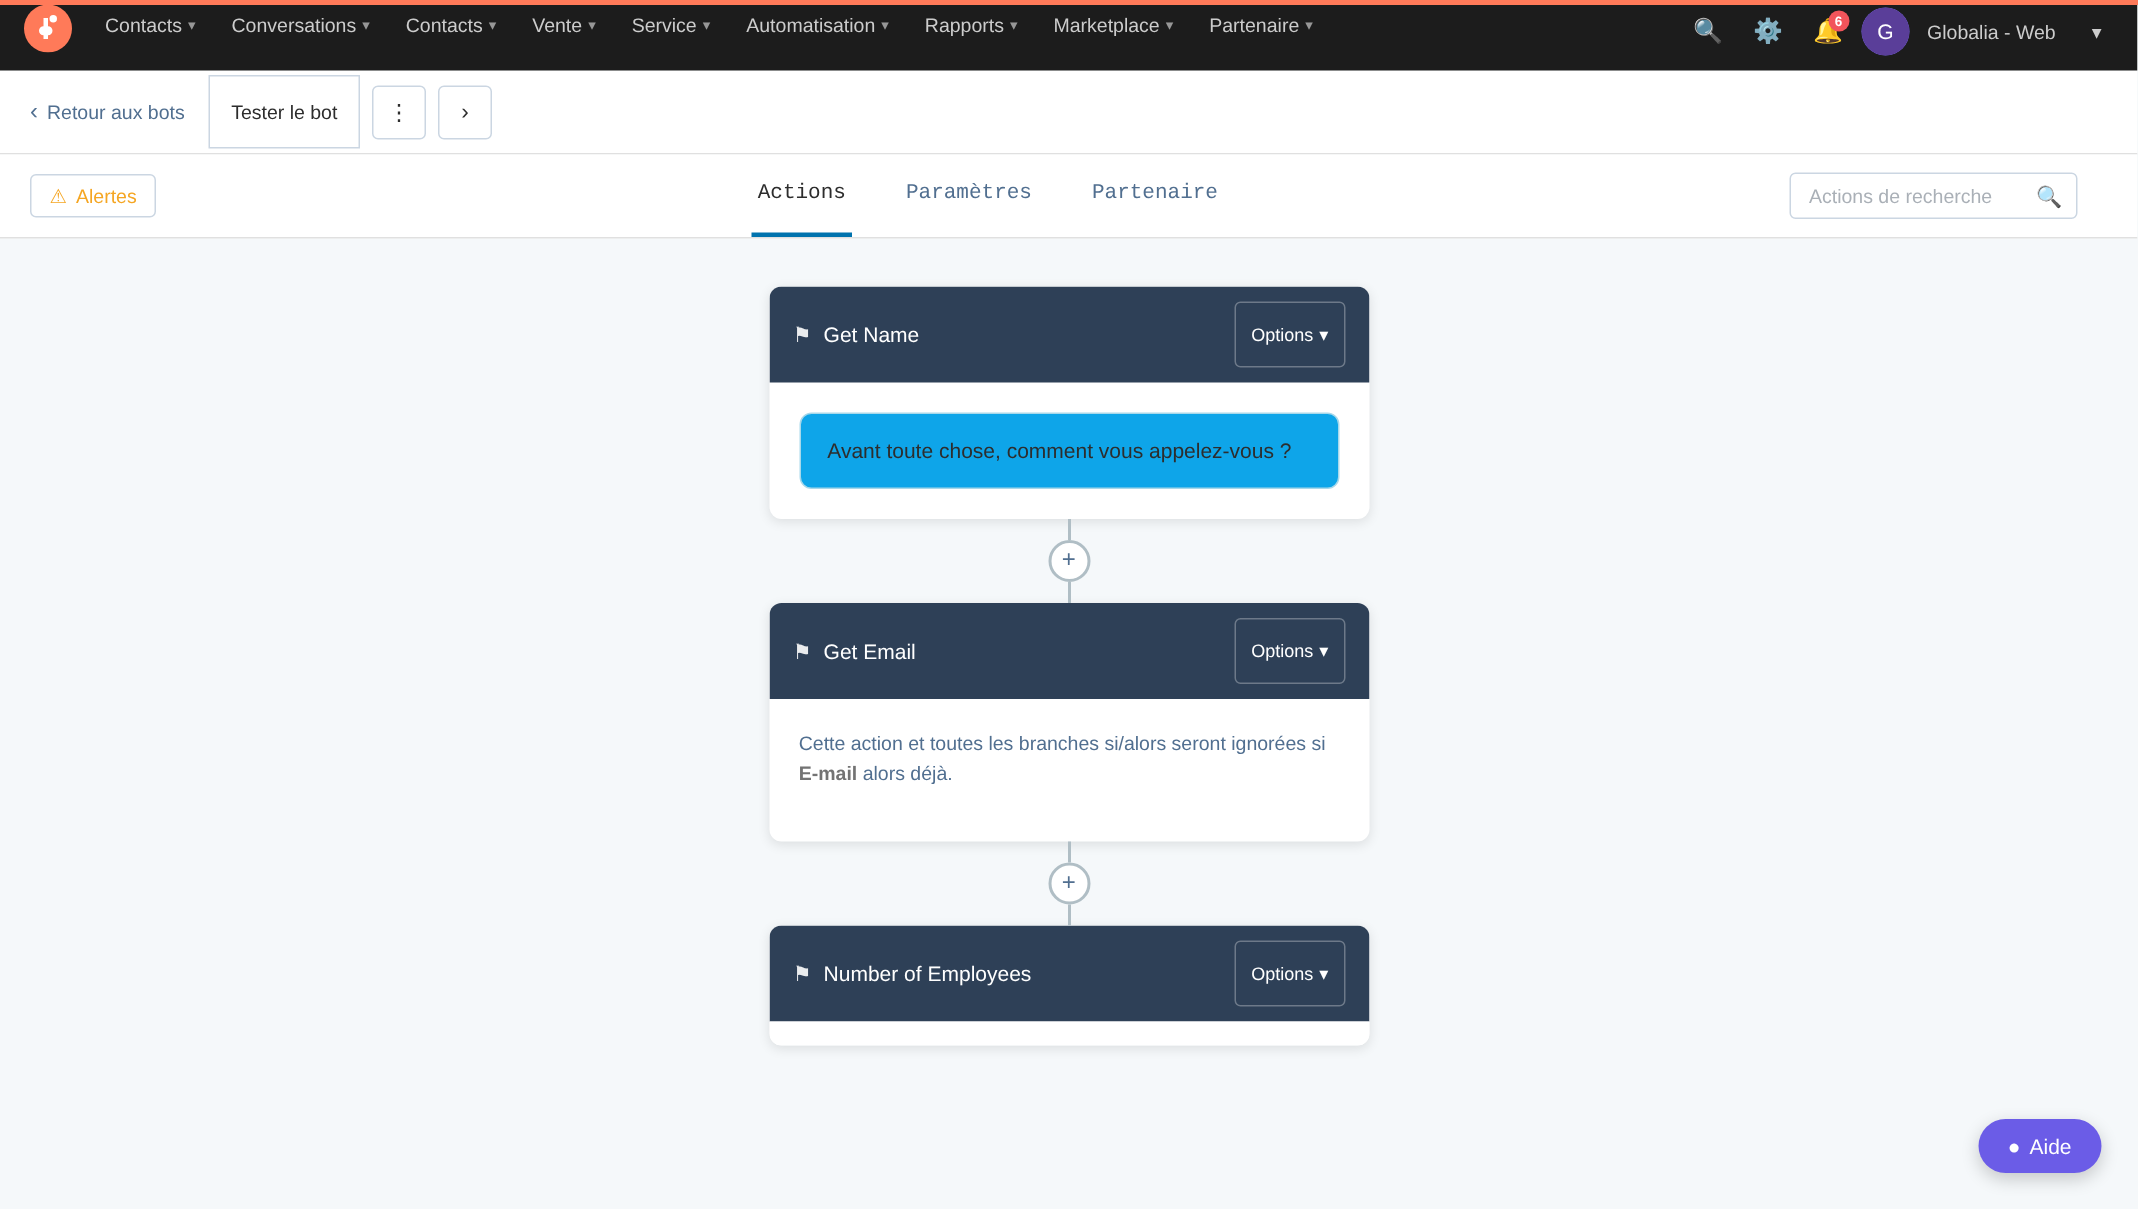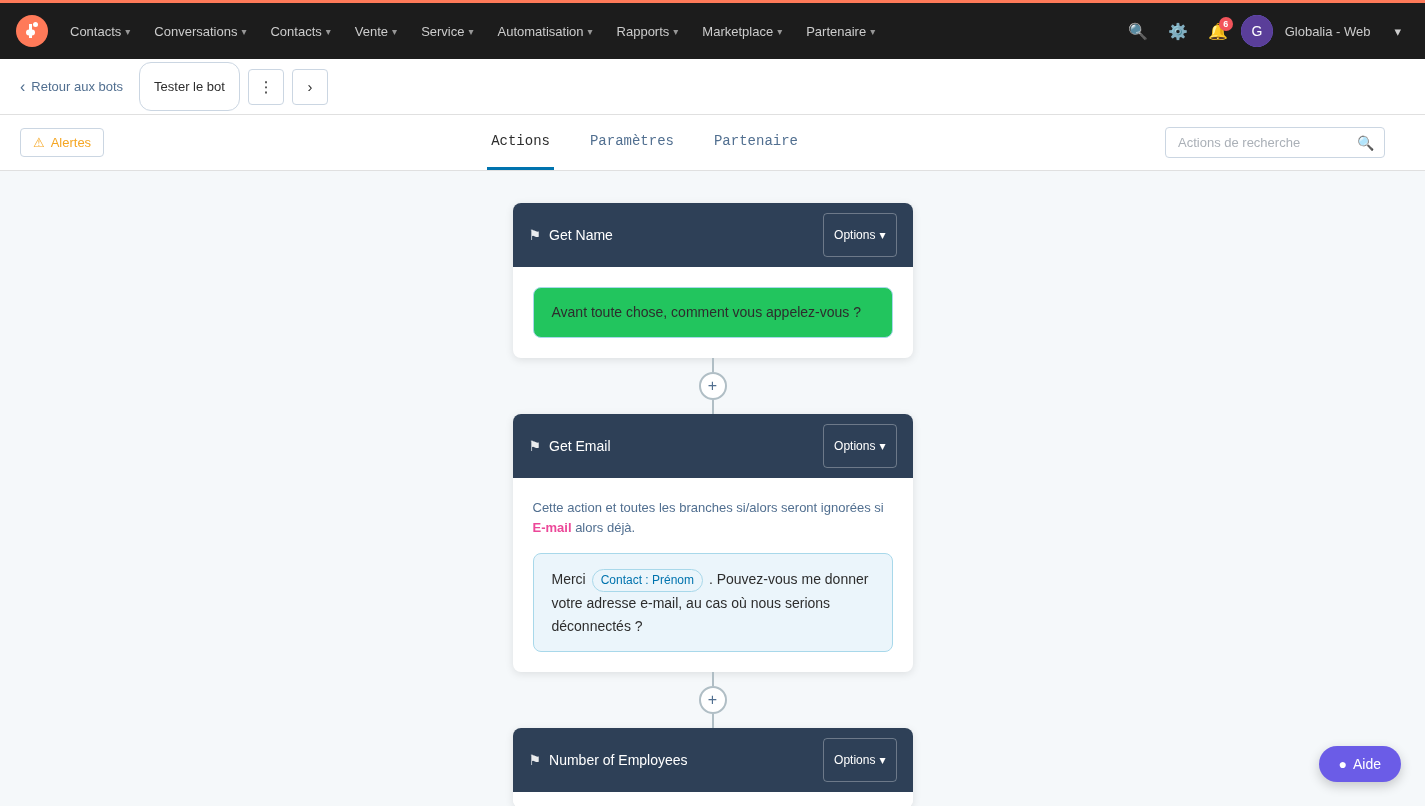--- a/index.html
+++ b/index.html
@@ -1,23 +1,23 @@
 <!DOCTYPE html>
 <html><head>
   <meta charset="utf-8">
   <style>
     * { box-sizing: border-box; margin: 0; padding: 0; }
     body { font-family: -apple-system, BlinkMacSystemFont, 'Segoe UI', Helvetica, Arial, sans-serif; font-size: 14px; background: #f5f8fa; }
 
     
     .top-nav {
       background: #1c1c1c;
-      height: 56px;
-      display: flex;
-      align-items: center;
+      height: 44px;
+      display: flex;
+      align-items: flex-start;
       padding: 0 16px;
       gap: 4px;
       position: relative;
       z-index: 100;
     }
     .nav-logo {
       width: 32px; height: 32px;
       margin-right: 8px;
       flex-shrink: 0;
     }
@@ -111,21 +111,21 @@
       padding: 2px;
     }
     .subheader-actions {
       display: flex; align-items: center; gap: 8px;
     }
     .btn-primary {
       background: #fff;
       border: 1px solid #cbd6e2;
       color: #2d2d2d;
       padding: 16px 14px;
-      border-radius: 12px;
+      border-radius: 0;
       font-size: 13px;
       cursor: pointer;
       white-space: nowrap;
     }
     .btn-icon-square {
       background: #fff;
       border: 1px solid #cbd6e2;
       color: #2d2d2d;
       width: 36px; height: 36px;
       border-radius: 4px;
@@ -180,21 +180,21 @@
       right: 20px;
       display: flex; align-items: center;
     }
     .search-actions-input {
       border: 1px solid #cbd6e2;
       border-radius: 4px;
       padding: 7px 36px 7px 12px;
       font-size: 13px;
       color: #516f90;
       background: #fff;
-      width: 220px;
+      width: 192px;
       outline: none;
     }
     .search-actions-input::placeholder { color: #aab0b7; }
     .search-icon-inside {
       position: absolute;
       right: 10px;
       color: #516f90;
       pointer-events: none;
       font-size: 14px;
     }
@@ -242,36 +242,36 @@
       padding: 14px 10px;
       border-radius: 4px;
       font-size: 12px;
       cursor: pointer;
       display: flex; align-items: center; gap: 4px;
     }
     .node-body {
       padding: 20px;
     }
     .message-bubble {
-      background: #22c55e;
+      background: #0ea5e9;
       border: 1.5px solid #a8d8ea;
       border-radius: 8px;
       padding: 14px 18px;
       font-size: 14px;
       color: #2d2d2d;
       line-height: 1.5;
     }
     .node-info-text {
       font-size: 13px;
       color: #516f90;
       line-height: 1.5;
       margin-bottom: 16px;
     }
     .node-info-text strong {
-      color: #ec4899;
+      color: #737373;
       font-weight: 600;
     }
     .token-chip {
       display: inline-block;
       background: #ebf5fb;
       border: 1px solid #a8d8ea;
       color: #0073ae;
       border-radius: 12px;
       padding: 1px 8px;
       font-size: 12px;
@@ -493,25 +493,20 @@
       </div>
       <button class="options-btn">
         <span>Options</span>
         <span>▾</span>
       </button>
     </div>
     <div class="node-body">
       <p class="node-info-text">
         <span>Cette action et toutes les branches si/alors seront ignorées si </span><strong>E-mail</strong><span> alors déjà.</span>
       </p>
-      <div class="message-bubble-multi">
-        <span>Merci</span>
-        <span class="token-chip">Contact : Prénom</span>
-        <span>. Pouvez-vous me donner votre adresse e-mail, au cas où nous serions déconnectés ?</span>
-      </div>
     </div>
   </div>
 
   <div class="flow-connector">
     <div class="connector-line" style="height:12px;"></div>
     <button class="add-btn">+</button>
     <div class="connector-line" style="height:12px;"></div>
   </div>
 
   <div class="node-partial">

